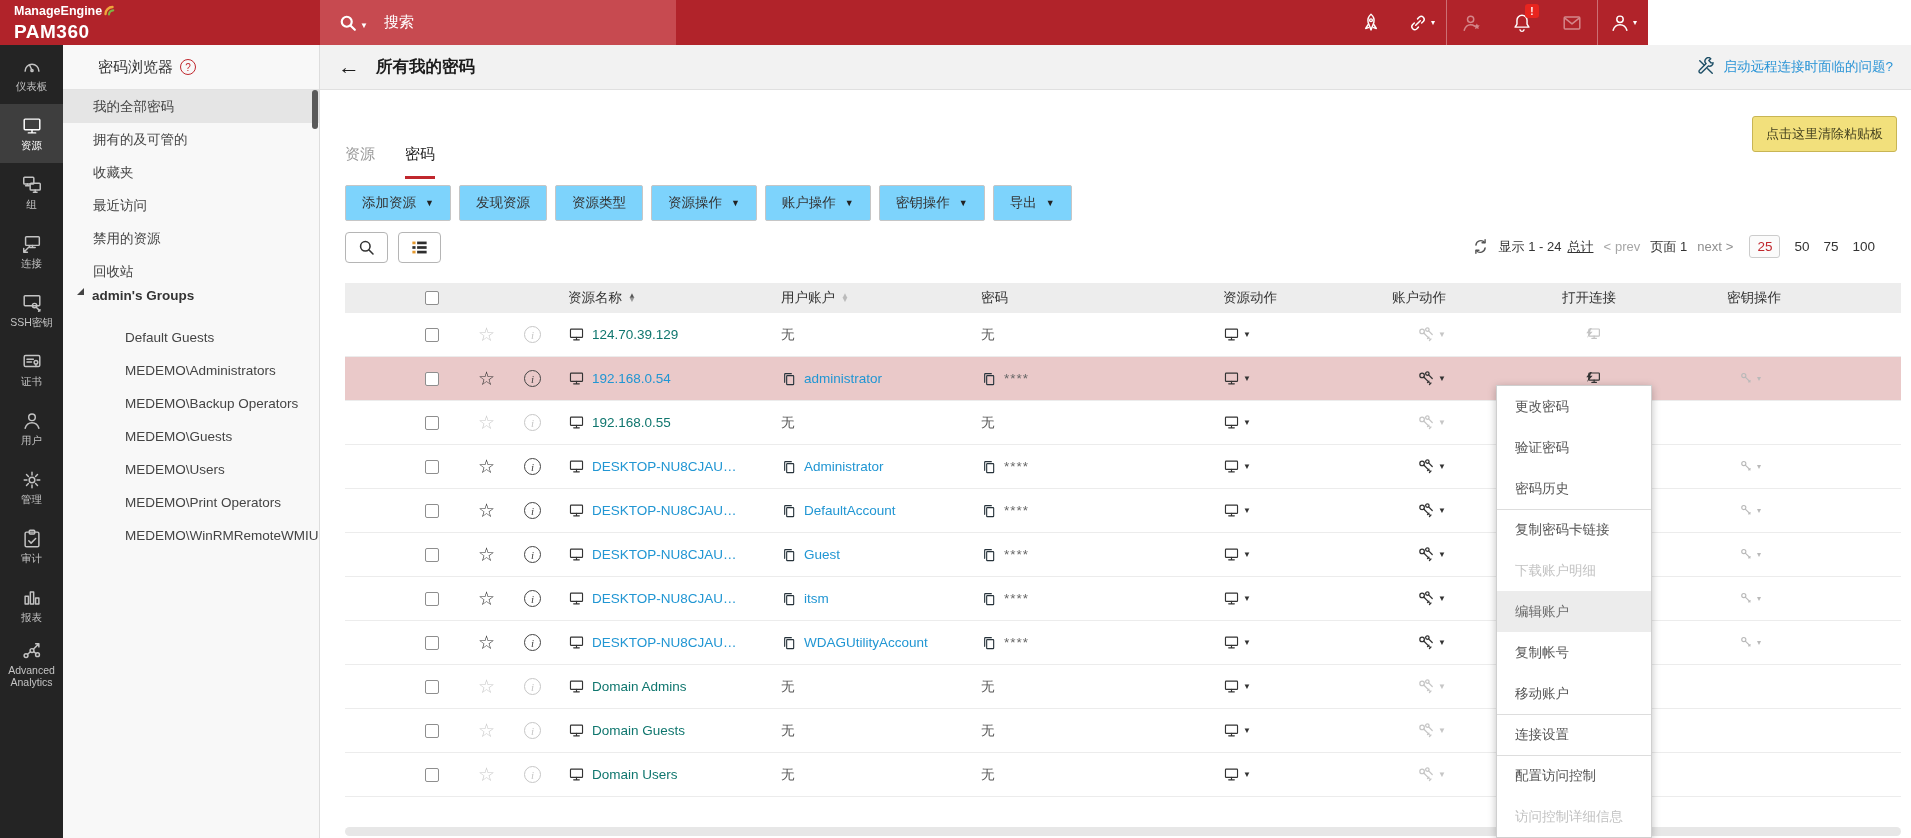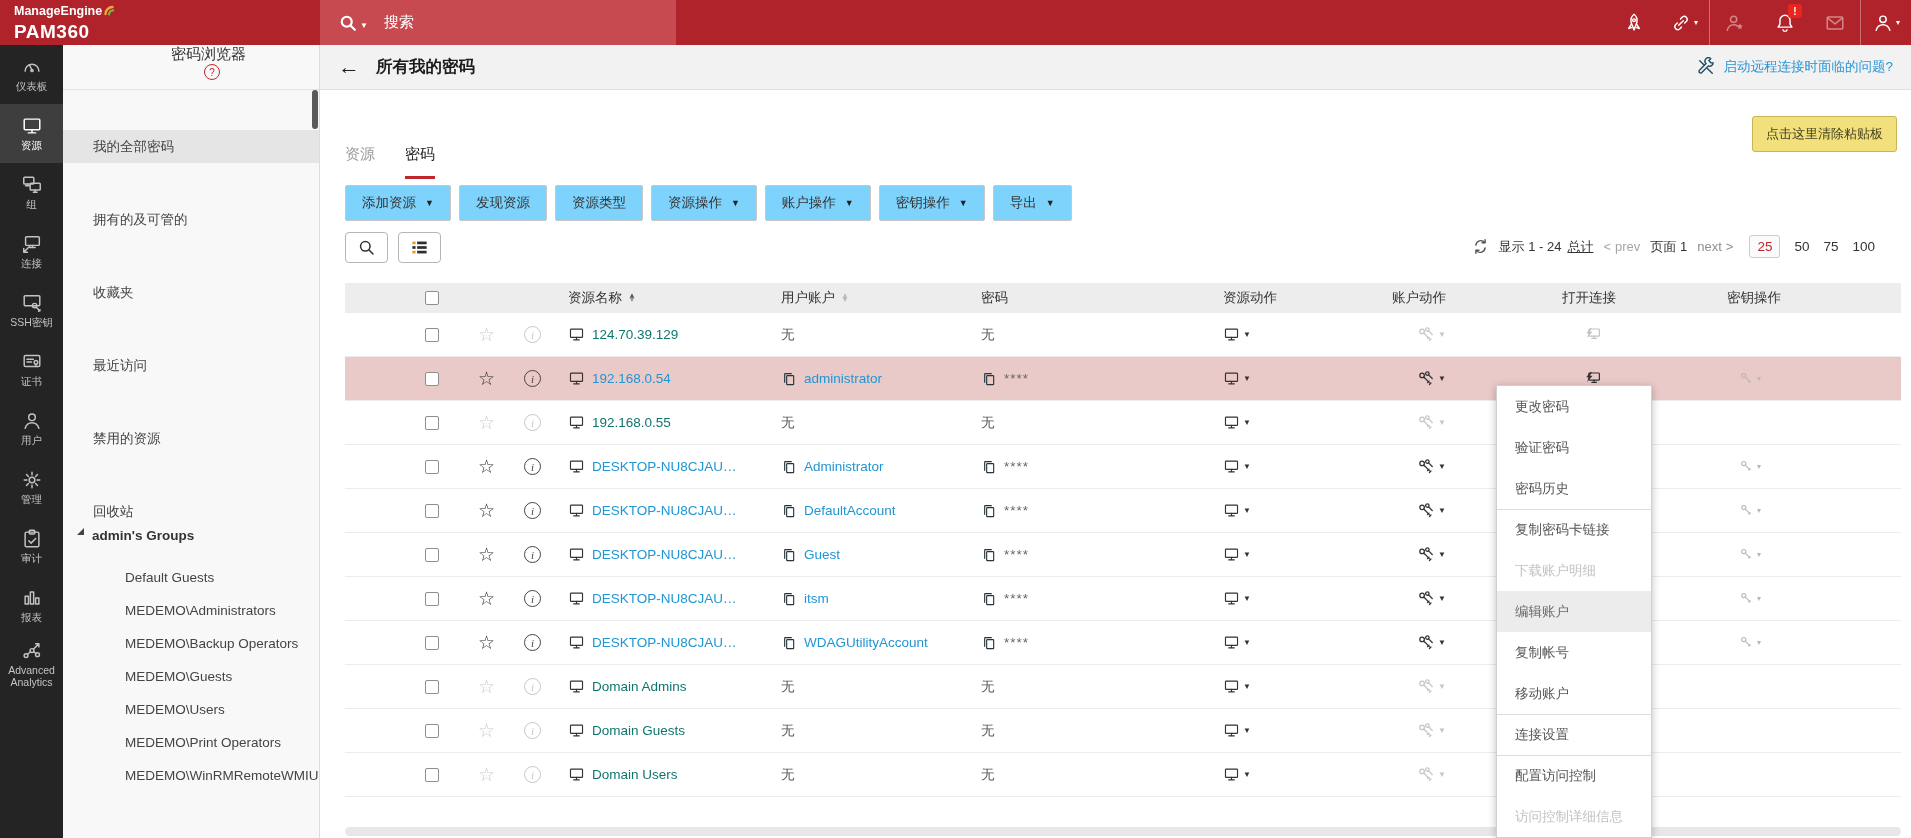--- a/index.html
+++ b/index.html
@@ -1,20 +1,20 @@
 <!DOCTYPE html>
 <html><head>
 <meta charset="utf-8">
 <style>
   html,body{margin:0;padding:0;width:1911px;height:838px;overflow:hidden;
     font-family:"Liberation Sans","DejaVu Sans",sans-serif;background:#fff;}
   *{box-sizing:border-box;}
 
   
-  #topbar{position:absolute;top:0;left:0;width:1911px;height:45px;background:#b1232a;display:flex;align-items:center;z-index:30;}
+  #topbar{position:absolute;top:0;left:0;width:1648px;height:45px;background:#b1232a;display:flex;align-items:center;z-index:30;}
   #logo{width:320px;padding-left:14px;color:#fff;line-height:1;}
   #logo .l1{font-size:12.5px;font-weight:bold;display:inline-block;vertical-align:top;}
   #logo .l2{font-size:19px;font-weight:bold;letter-spacing:.5px;margin-top:1px;}
   #gsearch{position:absolute;left:320px;top:0;width:356px;height:45px;background:#c74a50;display:flex;align-items:center;color:#fff;padding-left:18px;cursor:pointer;}
   #gsearch .mag{display:flex;align-items:center;}
   #gsearch .caret{font-size:8px;margin:6px 0 0 2px;}
   #gsearch .ph{font-size:15px;margin-left:16px;}
   #topicons{margin-left:auto;display:flex;align-items:center;height:45px;color:#fff;}
   .ticon{width:50px;height:45px;display:flex;align-items:center;justify-content:center;position:relative;cursor:pointer;}
   .ticon.dimmed{opacity:.45;}
@@ -23,25 +23,25 @@
   .tcaret{font-size:8px;margin-left:2px;}
 
   
   #nav{position:absolute;top:45px;left:0;width:63px;bottom:0;background:#242424;z-index:20;}
   .nav-item{height:59px;display:flex;flex-direction:column;align-items:center;justify-content:center;color:#c3c3c3;cursor:pointer;text-align:center;}
   .nav-item .nlabel{font-size:10.5px;margin-top:3px;line-height:1.1;}
   .nav-item.active{background:#3e3e3e;color:#fff;}
 
   
   #explorer{position:absolute;top:45px;left:63px;width:257px;bottom:0;background:#f8f8f8;border-right:1px solid #ddd;z-index:10;}
-  #exp-head{height:45px;display:flex;align-items:center;padding-left:35px;border-bottom:1px solid #e2e2e2;flex-direction:column;}
+  #exp-head{height:45px;display:flex;align-items:center;padding-left:35px;border-bottom:1px solid #e2e2e2;}
   #exp-title{font-size:15px;color:#333;}
   .qmark{width:16px;height:16px;border:1px solid #c0272d;color:#c0272d;border-radius:50%;font-size:10px;display:inline-flex;align-items:center;justify-content:center;margin-left:7px;cursor:pointer;}
   #exp-scroll{position:absolute;right:1px;top:45px;width:6px;height:39px;background:#5a5a5a;border-radius:3px;}
-  .exp-item{height:33px;display:flex;align-items:center;padding-left:30px;font-size:13.5px;color:#444;cursor:pointer;margin-top:40px;}
+  .exp-item{height:33px;display:flex;align-items:center;padding-left:30px;font-size:13.5px;color:#444;cursor:pointer;}
   .exp-item.active{background:#e5e5e5;}
   .exp-group{height:33px;display:flex;padding-left:14px;font-size:13.5px;font-weight:bold;color:#333;cursor:pointer;}
   .tri{width:0;height:0;border-bottom:7px solid #444;border-left:7px solid transparent;margin-right:8px;}
   .exp-child{height:33px;display:flex;align-items:center;padding-left:62px;font-size:13.5px;color:#444;cursor:pointer;white-space:nowrap;overflow:hidden;}
 
   
   #main{position:absolute;top:45px;left:320px;right:0;bottom:0;background:#fff;}
   #main-head{height:45px;background:#f2f2f2;border-bottom:1px solid #e0e0e0;display:flex;align-items:center;padding:0 18px;}
   #back{font-size:22px;color:#1c1c1c;margin-right:16px;cursor:pointer;line-height:1;}
   #page-title{font-size:16.5px;font-weight:bold;color:#1c1c1c;}

